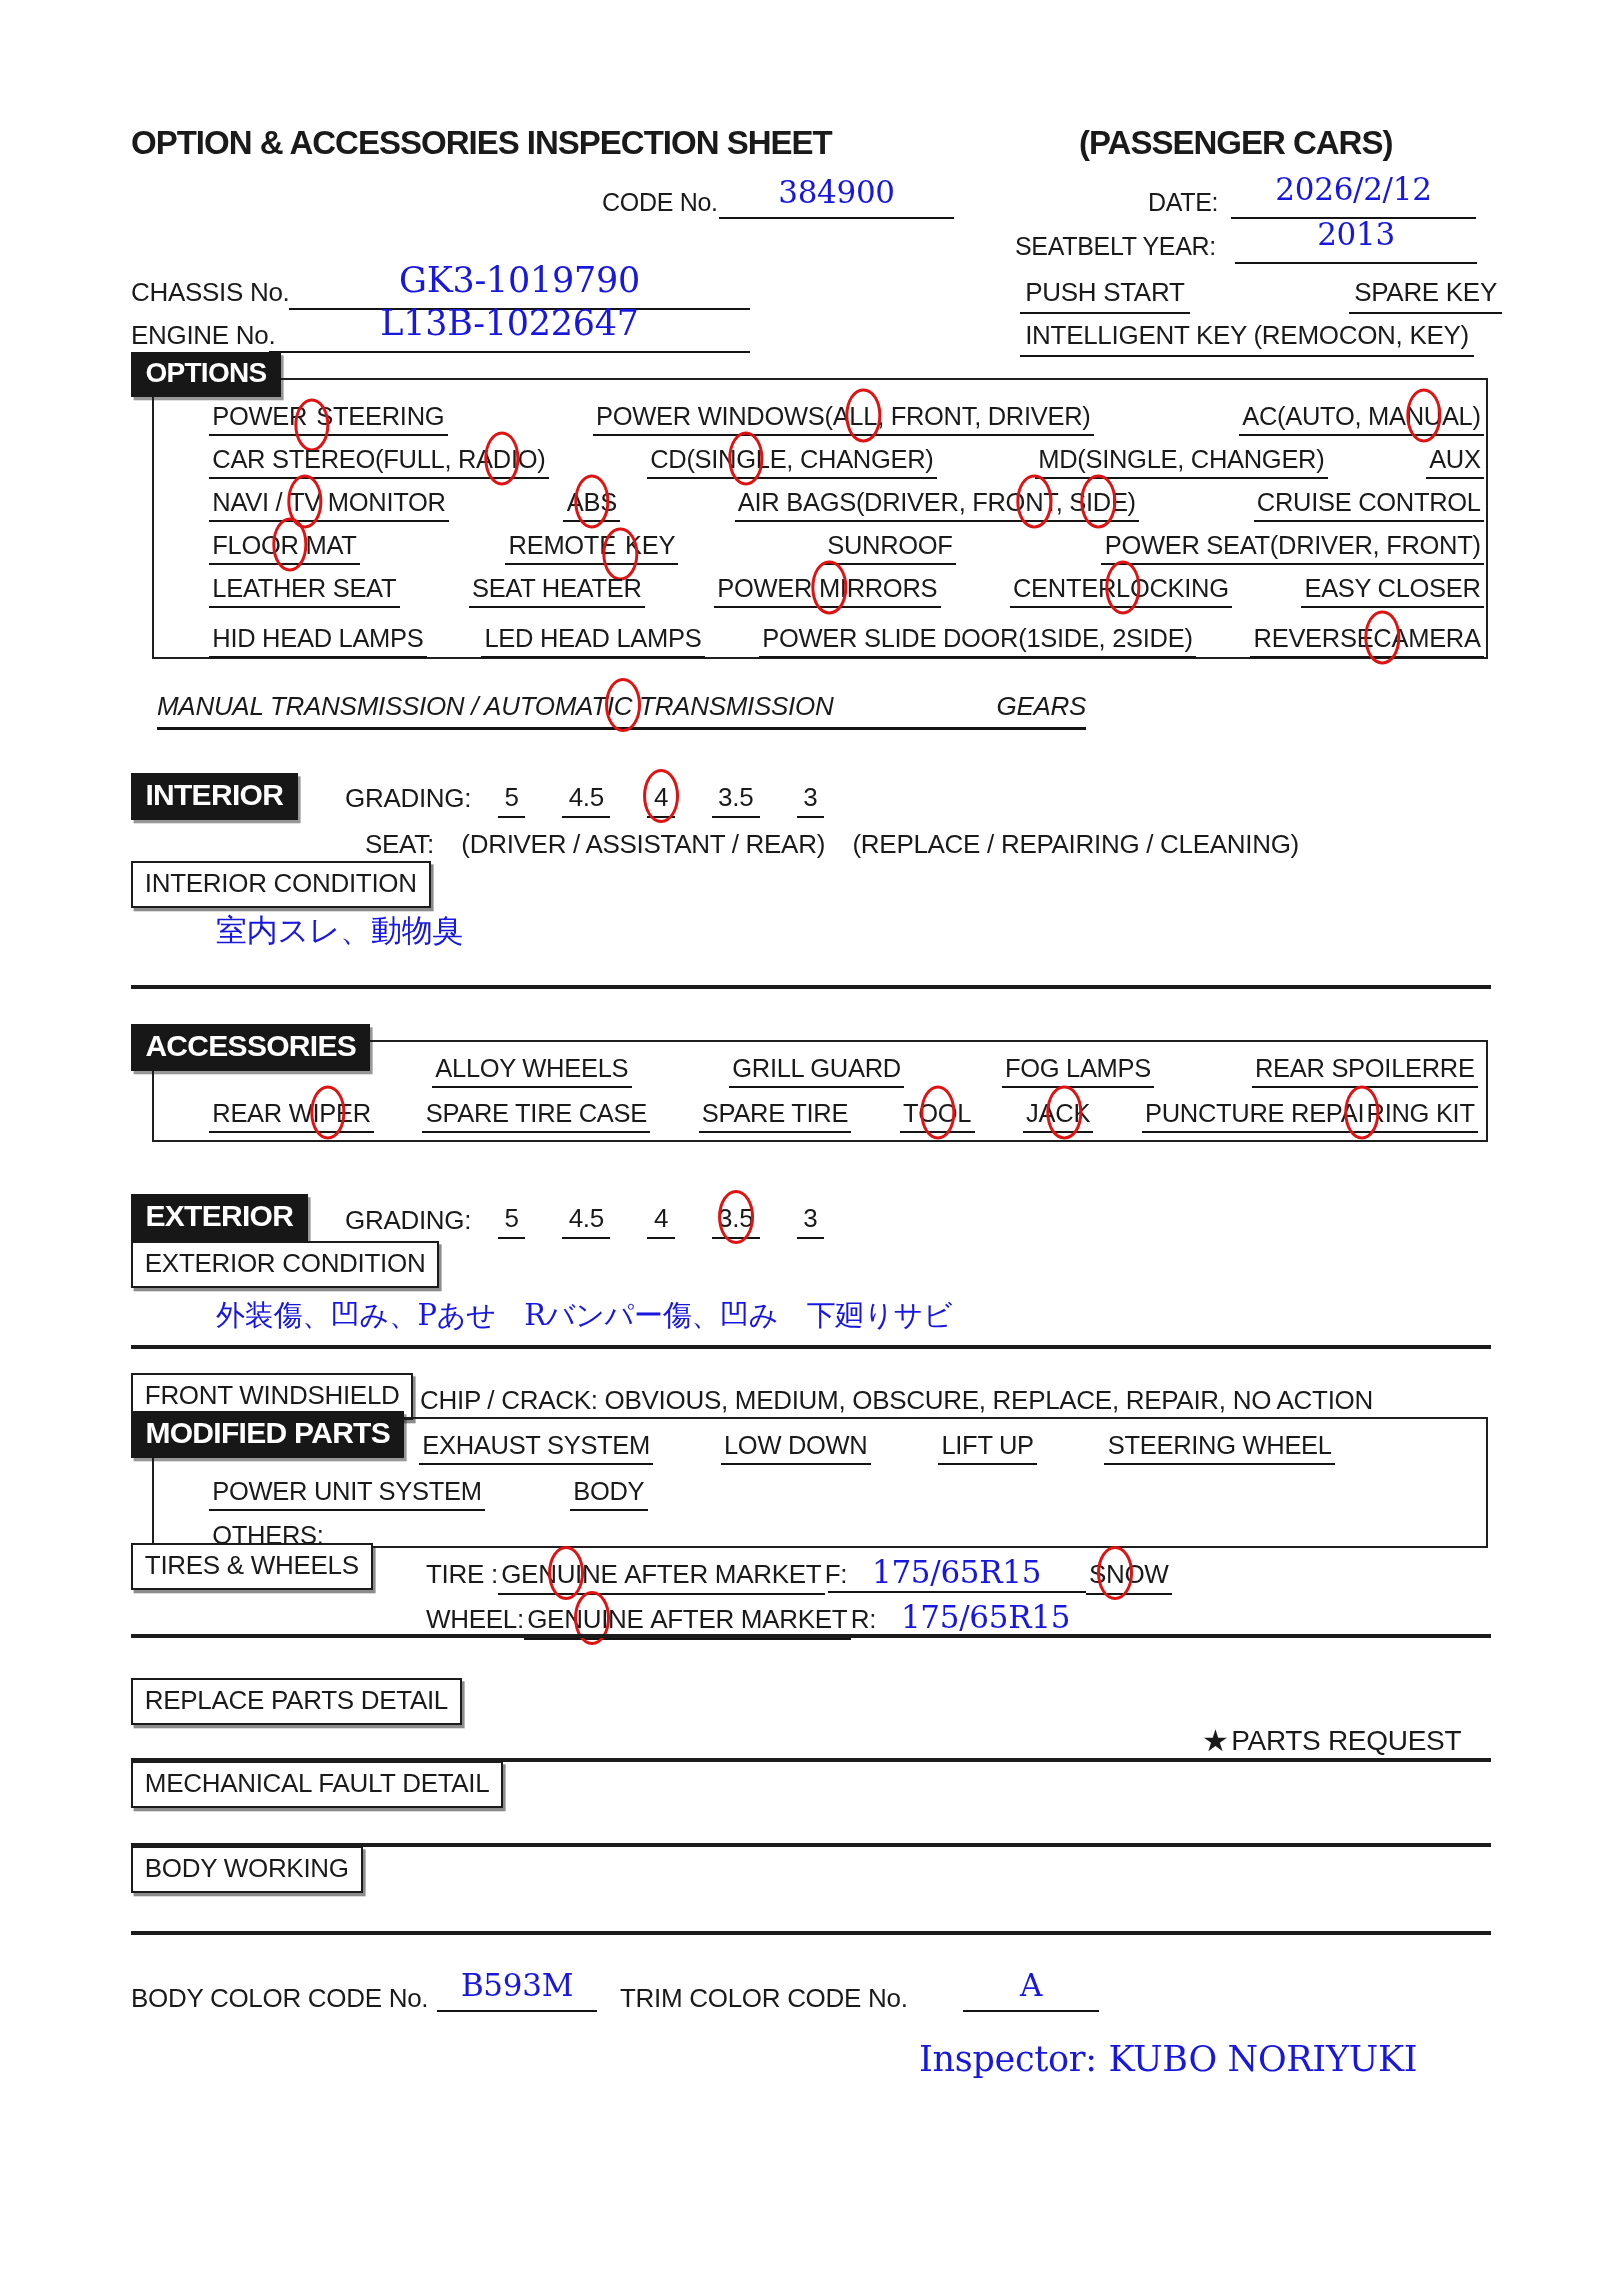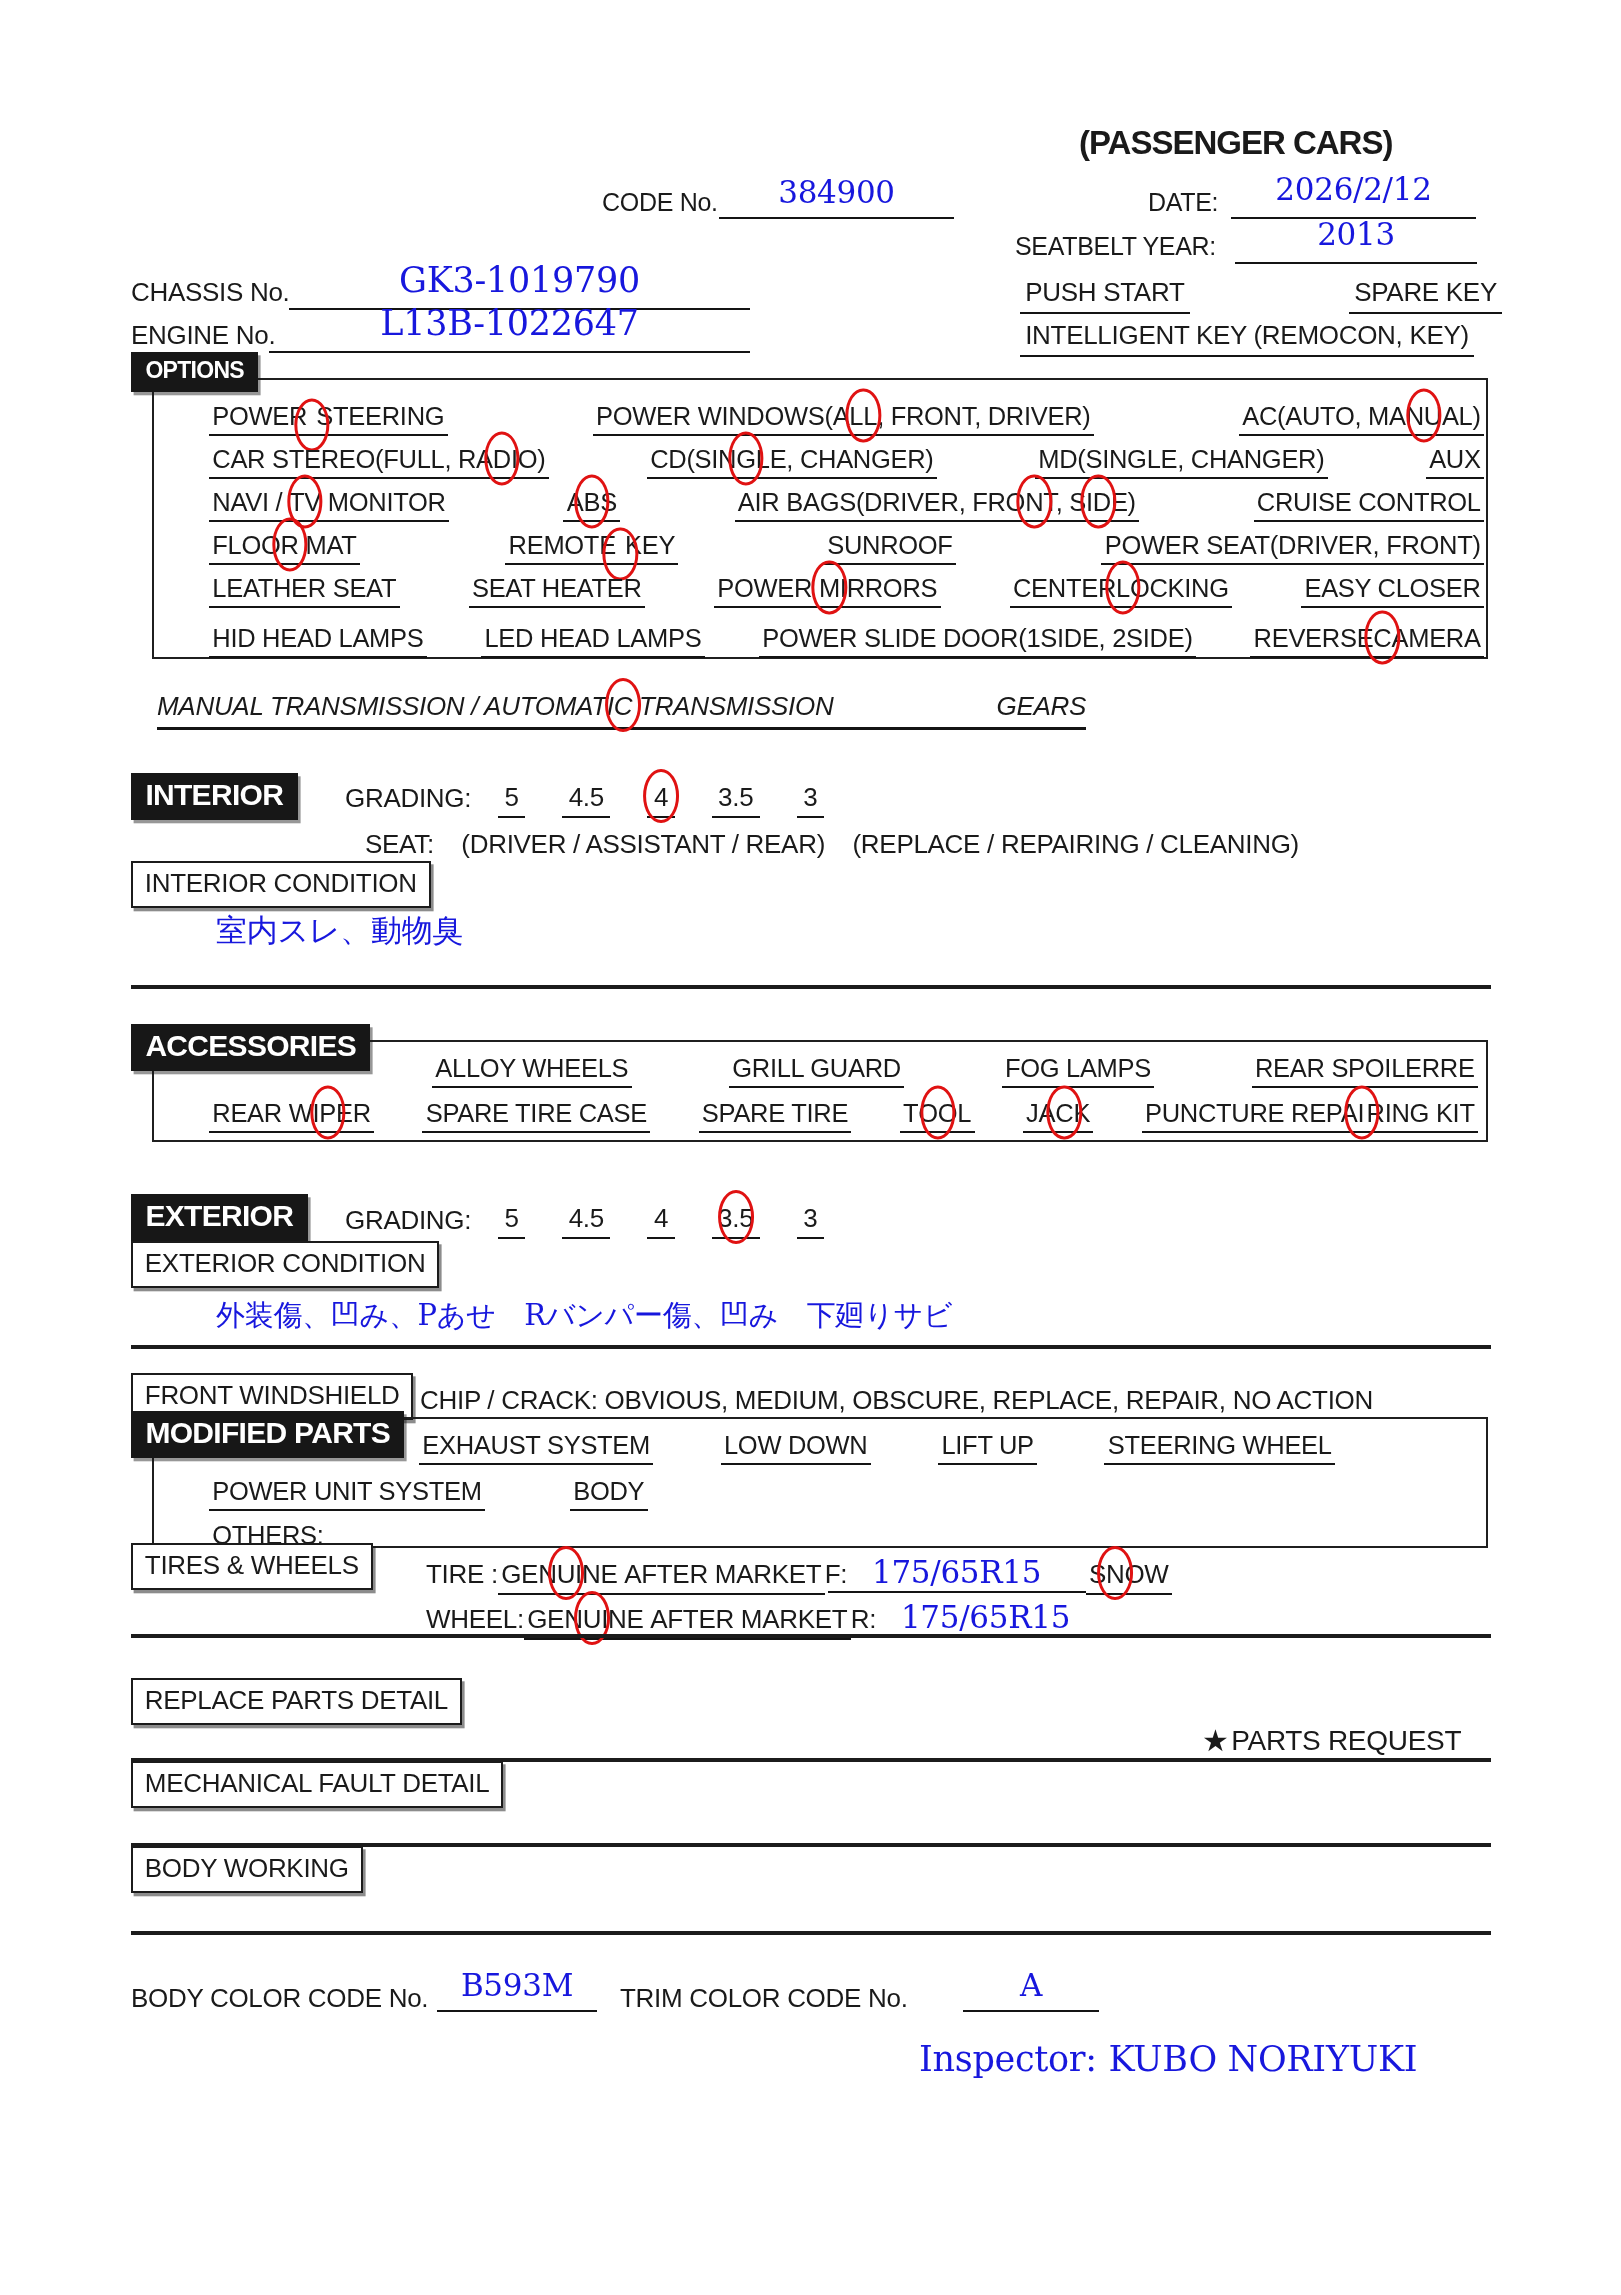--- a/index.html
+++ b/index.html
@@ -65,20 +65,21 @@
   .transmission{position:absolute;left:157px;top:691px;width:929px;display:flex;
       justify-content:space-between;font-size:26px;border-bottom:3.3px solid #141414;
       padding-bottom:5.2px;font-style:italic;}
   .star{font-size:30px;}
 </style>
 </head>
 <body>
 
 <div class="page">
 
+  <div class="abs title" style="left:131px;top:124px;">OPTION &amp; ACCESSORIES INSPECTION SHEET</div>
   <div class="abs title" style="left:1079px;top:124px;">(PASSENGER CARS)</div>
 
   <span class="lab" style="left:602px;top:188px;">CODE No.</span>
   <div class="field" style="left:719px;top:174px;width:235px;height:43px;font-size:31px;">384900</div>
 
   <span class="lab" style="left:1148px;top:188px;">DATE:</span>
   <div class="field" style="left:1231px;top:171px;width:245px;height:46px;font-size:31px;">2026/2/12</div>
 
   <span class="lab" style="left:1015px;top:232px;">SEATBELT YEAR:</span>
   <div class="field" style="left:1235px;top:216px;width:242px;height:46px;font-size:31px;">2013</div>
@@ -86,21 +87,21 @@
   <span class="lab40" style="left:131px;top:277px;">CHASSIS No.</span>
   <div class="field" style="left:289px;top:260px;width:461px;height:48px;font-size:35px;">GK3-1019790</div>
   <span class="ul-span" style="left:1020px;top:277px;">PUSH START</span>
   <span class="ul-span" style="left:1349px;top:277px;">SPARE KEY</span>
 
   <span class="lab40" style="left:131px;top:320px;">ENGINE No.</span>
   <div class="field" style="left:269px;top:303px;width:481px;height:48px;font-size:35px;">L13B-1022647</div>
   <span class="ul-span" style="left:1020px;top:320px;">INTELLIGENT KEY (REMOCON, KEY)</span>
 
   <div class="boxborder" style="left:152px;top:378px;width:1332px;height:277px;"></div>
-  <div class="tag" style="left:131px;top:352px;font-size:23px;">OPTIONS</div>
+  <div class="tag" style="left:131px;top:352px;font-size:28px;">OPTIONS</div>
   <div id="options-rows">
       <div class="form-row">
         <span class="u item">POWER<span class="circled"> </span>STEERING</span>
         <span class="u item">POWER WINDOWS(A<span class="circled">LL</span>, FRONT, DRIVER)</span>
         <span class="u item">AC(AUTO, MA<span class="circled">NU</span>AL)</span>
       </div>
       <div class="form-row">
         <span class="u item">CAR STEREO(FULL, RA<span class="circled">D</span>IO)</span>
         <span class="u item">CD(SIN<span class="circled">G</span>LE, CHANGER)</span>
         <span class="u item">MD(SINGLE, CHANGER)</span>

